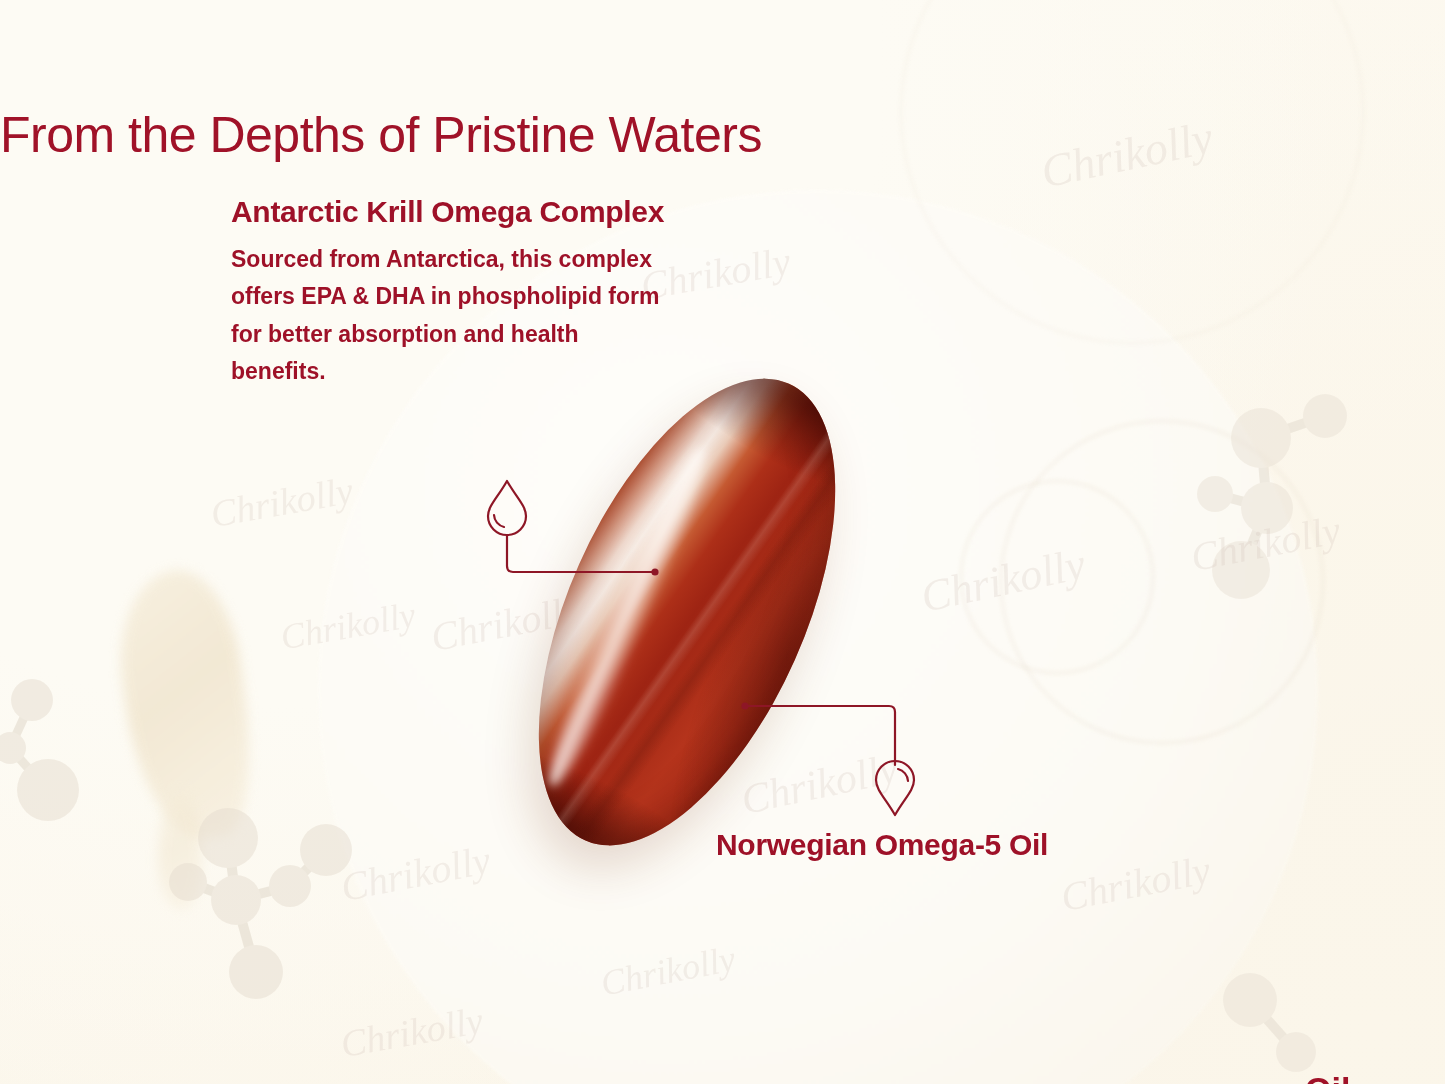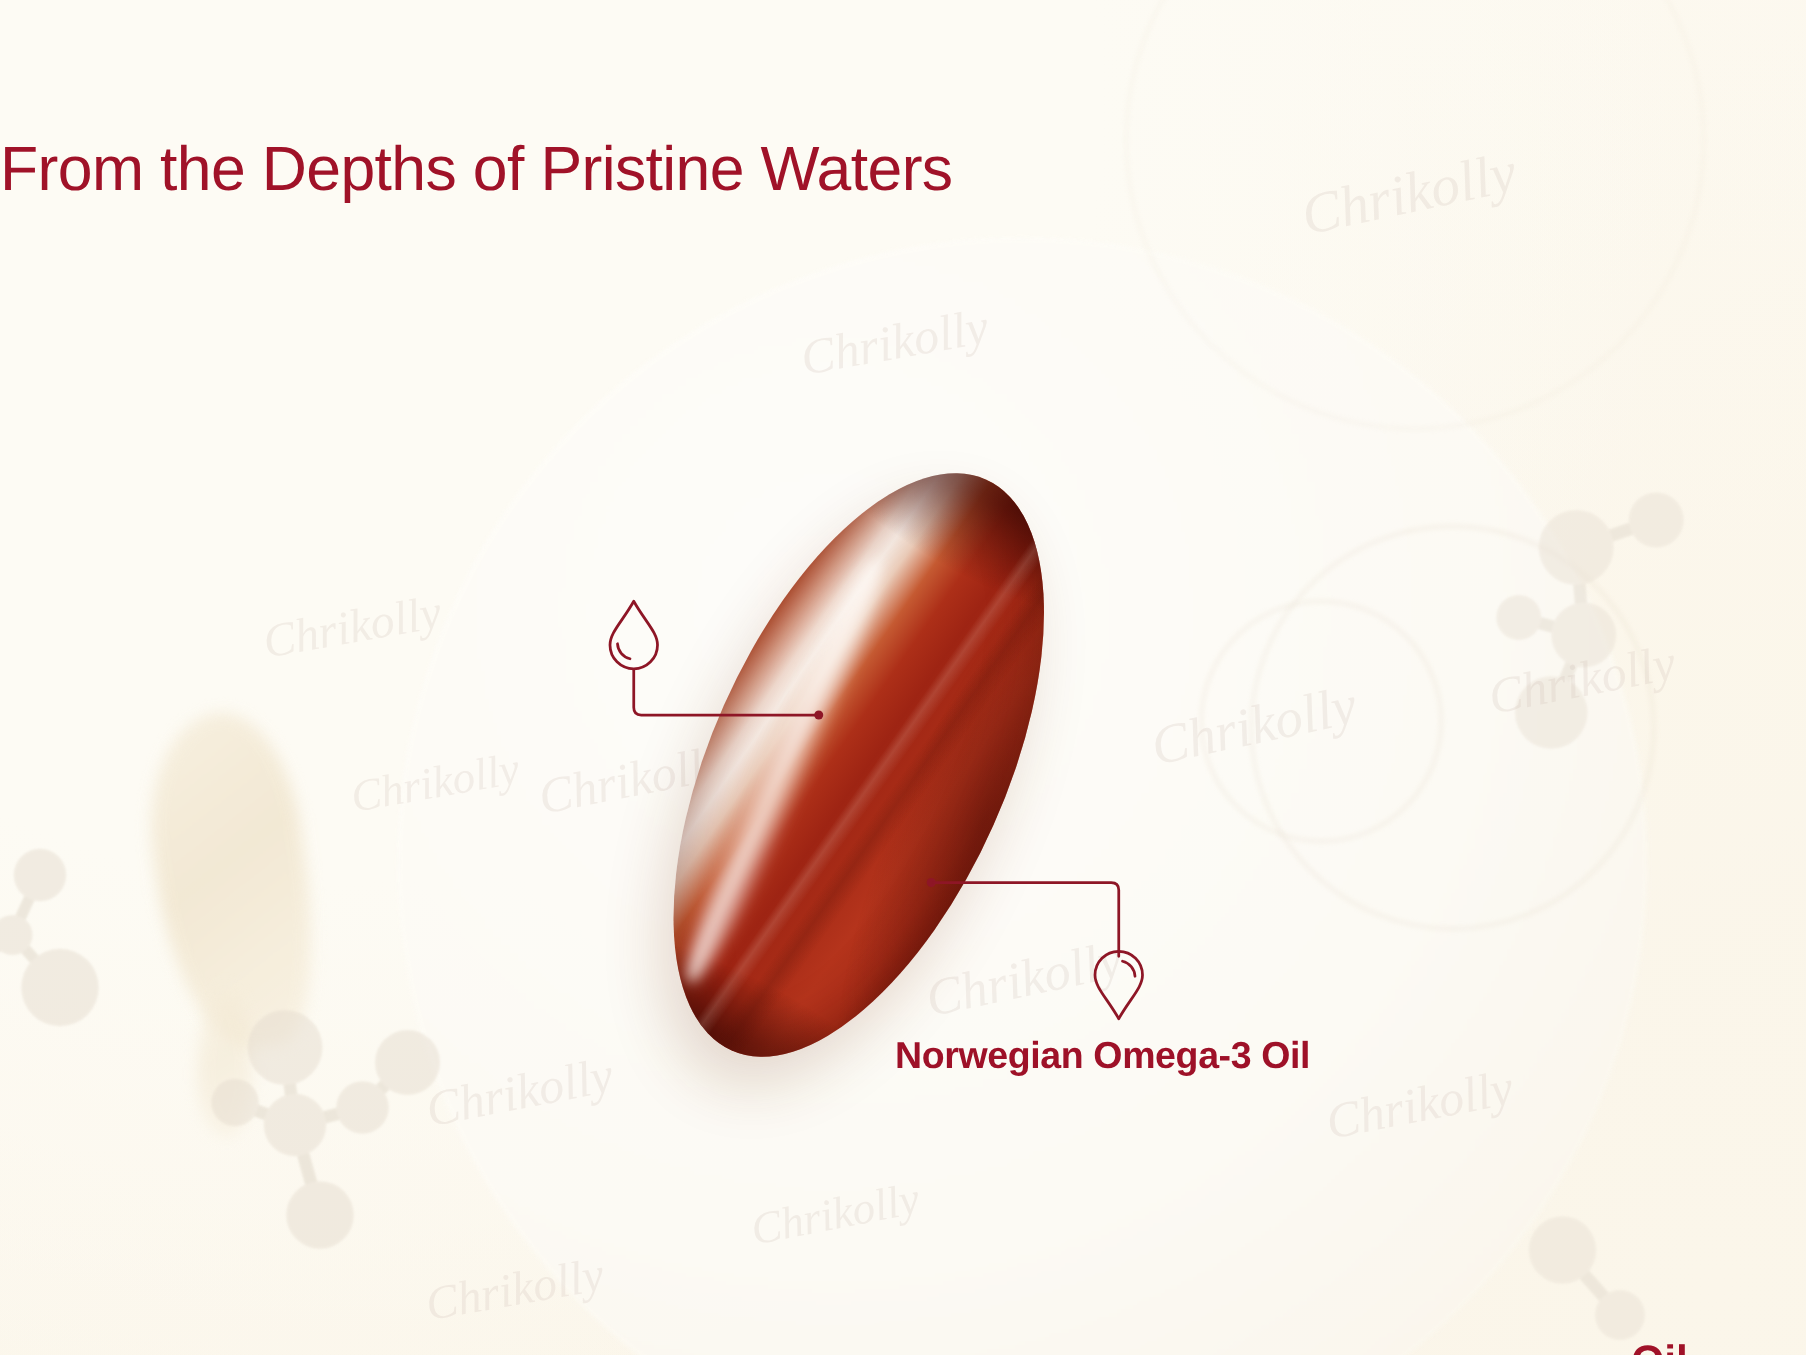--- a/index.html
+++ b/index.html
@@ -232,38 +232,42 @@
 
   <div id="capsule-wrap">
     <div class="capsule"></div>
     <div class="capsule-top-shade"></div>
     <div class="capsule-seam"></div>
     <div class="capsule-gloss"></div>
   </div>
 
   <h1 id="page-title">From the Depths of Pristine Waters</h1>
 
+  <div id="krill-block">
+    <div class="block-heading">Antarctic Krill Omega Complex</div>
+    <p class="block-body">Sourced from Antarctica, this complex offers EPA &amp; DHA in phospholipid form for better absorption and health benefits.</p>
+  </div>
 
   <svg class="callout-svg" style="left:470px;top:475px;" width="200" height="115" viewBox="0 0 200 115">
     <g fill="none" stroke="#8e1626" stroke-width="2.2" stroke-linecap="round" stroke-linejoin="round">
       <path d="M37 6 C 46 22, 56 31, 56 41 A 19 19 0 0 1 18 41 C 18 31, 28 22, 37 6 Z"></path>
       <path d="M24 40 a 13 13 0 0 0 10 12"></path>
       <path d="M37 61 L 37 91 Q 37 97 43 97 L 183 97"></path>
       <circle cx="185" cy="97" r="3.6" fill="#8e1626" stroke="none"></circle>
     </g>
   </svg>
 
   <svg class="callout-svg" style="left:740px;top:697px;" width="190" height="125" viewBox="0 0 190 125">
     <g fill="none" stroke="#8e1626" stroke-width="2.2" stroke-linecap="round" stroke-linejoin="round">
       <circle cx="5" cy="9" r="3.6" fill="#8e1626" stroke="none"></circle>
       <path d="M7 9 L 149 9 Q 155 9 155 15 L 155 68"></path>
       <path d="M155 118 C 146 102, 136 93, 136 83 A 19 19 0 0 1 174 83 C 174 93, 164 102, 155 118 Z"></path>
       <path d="M168 84 a 13 13 0 0 0 -10 -12"></path>
     </g>
   </svg>
 
   <div id="norway-block">
-    <div class="block-heading">Norwegian Omega-3 Oil</div>
+    <div class="block-heading">Norwegian Omega-5 Oil</div>
   </div>
 
   <div id="bottom-clip">Oil</div>
 
 </div>
 
 </body></html>

